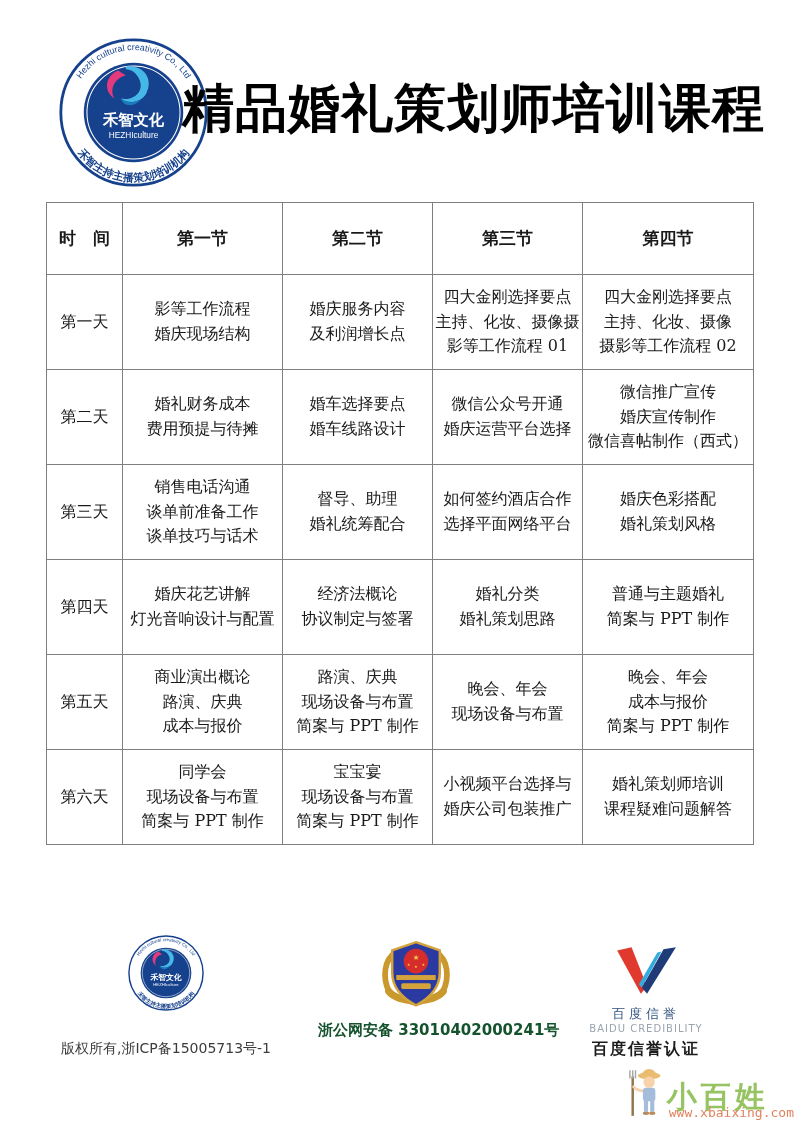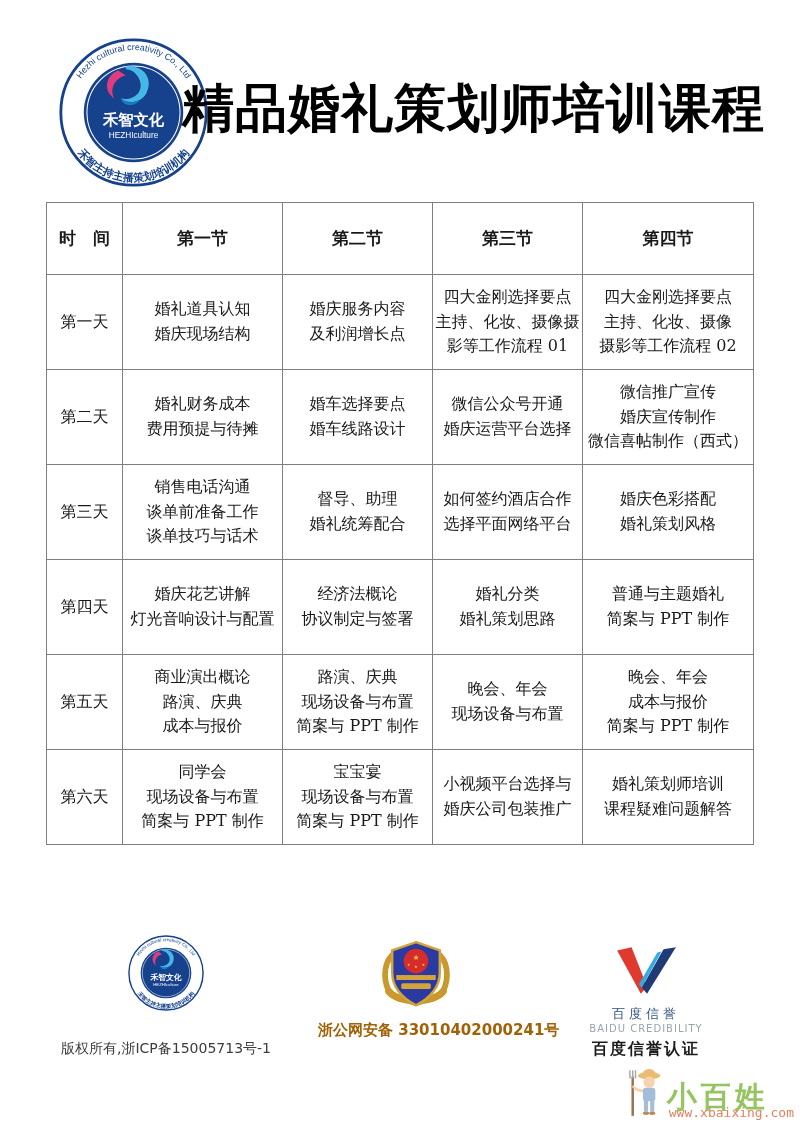--- a/index.html
+++ b/index.html
@@ -23,21 +23,21 @@
   td.day-cell { vertical-align:top; padding-top:22px; font-size:16.5px; }
 
   
   .f-co     { position:absolute; left:60px;  top:934px; width:212px; text-align:center; }
   .f-police { position:absolute; left:318px; top:934px; width:196px; text-align:center; }
   .f-baidu  { position:absolute; left:582px; top:944px; width:128px; text-align:center; }
 
   .f-co .cap     { margin-top:24px;  font-family:"DejaVu Sans", sans-serif;
                    font-size:14px; color:#3c3c3c; white-space:nowrap; }
   .f-police .cap { margin-top:5px;  font-family:"DejaVu Sans", sans-serif;
-                   font-size:15px; font-weight:700; color:#a16207; white-space:nowrap; }
+                   font-size:15px; font-weight:700; color:#14532d; white-space:nowrap; }
   .baidu-cn  { margin-top:3px; font-family:"DejaVu Sans", sans-serif;
                font-size:13px; color:#33557f; letter-spacing:4px; white-space:nowrap; }
   .baidu-en  { font-family:"DejaVu Sans", sans-serif; font-size:10px;
                color:#9aa4ad; letter-spacing:1px; white-space:nowrap; }
   .baidu-cap { margin-top:5px; font-family:Liberation Sans, sans-serif;
                font-size:16px; font-weight:700; color:#1c1c1c; letter-spacing:2px; white-space:nowrap; }
 
   
   .watermark { position:absolute; right:6px; bottom:8px; display:flex;
                align-items:flex-end; gap:3px; opacity:.92; }
@@ -90,21 +90,21 @@
       <th>时　间</th>
       <th>第一节</th>
       <th>第二节</th>
       <th>第三节</th>
       <th>第四节</th>
     </tr>
   </thead>
   <tbody>
     <tr>
       <td class="day-cell">第一天</td>
-      <td>婚礼道具认知
+      <td>影等工作流程
 婚庆现场结构</td>
       <td>婚庆服务内容
 及利润增长点</td>
       <td>四大金刚选择要点
 主持、化妆、摄像摄
 影等工作流程 01</td>
       <td>四大金刚选择要点
 主持、化妆、摄像
 摄影等工作流程 02</td>
     </tr>

